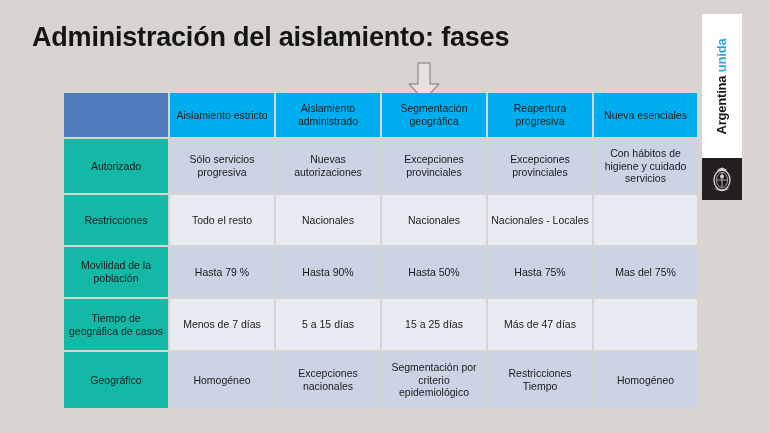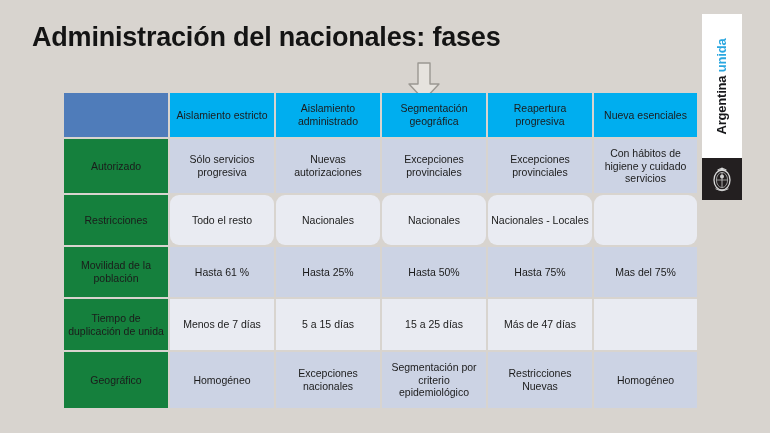--- a/index.html
+++ b/index.html
@@ -73,33 +73,33 @@
   .col-head {
     background: #00aeef;
     color: #ffffff;
     font-weight: bold;
     font-size: 10.5px;
     height: 36px;
   }
 
   
   .row-head {
-    background: #15803d;
+    background: #14b8a6;
     color: #ffffff;
     font-weight: bold;
     font-size: 10.5px;
   }
 
   
   .cell-a { background: #e9ebf2; }
   .cell-b { background: #ccd3e4; }
   .cell-hl { font-weight: bold; }
 
   tr.r1 td.body-cell { height: 46px; }
-  tr.r2 td.body-cell { height: 42px; border-radius: 9px; }
+  tr.r2 td.body-cell { height: 42px; }
   tr.r3 td.body-cell { height: 42px; }
   tr.r4 td.body-cell { height: 43px; }
   tr.r5 td.body-cell { height: 48px; }
 
   
   #brand-bar {
     position: absolute;
     right: 0;
     top: 0;
     width: 770px;
@@ -151,21 +151,21 @@
     display: flex;
     align-items: center;
     justify-content: center;
   }
 </style>
 </head>
 <body>
 
 <div id="slide">
 
-  <div id="slide-title">Administración del nacionales: fases</div>
+  <div id="slide-title">Administración del aislamiento: fases</div>
 
   <div id="down-arrow">
     <svg width="36" height="40" viewBox="0 0 36 40">
       <polygon points="12,1 24,1 24,22 33,22 18,38 3,22 12,22" fill="#e6e3de" stroke="#9b9892" stroke-width="1.4" stroke-linejoin="round"></polygon>
     </svg>
   </div>
 
   <table id="phase-table">
     <colgroup>
       <col style="width:104px">
@@ -197,40 +197,40 @@
       <tr class="r2">
         <td class="row-head">Restricciones</td>
         <td class="body-cell cell-a">Todo el resto</td>
         <td class="body-cell cell-a">Nacionales</td>
         <td class="body-cell cell-a cell-hl">Nacionales</td>
         <td class="body-cell cell-a">Nacionales - Locales</td>
         <td class="body-cell cell-a"></td>
       </tr>
       <tr class="r3">
         <td class="row-head">Movilidad de la población</td>
-        <td class="body-cell cell-b">Hasta 61 %</td>
-        <td class="body-cell cell-b">Hasta 25%</td>
+        <td class="body-cell cell-b">Hasta 79 %</td>
+        <td class="body-cell cell-b">Hasta 90%</td>
         <td class="body-cell cell-b cell-hl">Hasta 50%</td>
         <td class="body-cell cell-b">Hasta 75%</td>
         <td class="body-cell cell-b">Mas del 75%</td>
       </tr>
       <tr class="r4">
-        <td class="row-head">Tiempo de duplicación de unida</td>
+        <td class="row-head">Tiempo de geográfica de casos</td>
         <td class="body-cell cell-a">Menos de 7 días</td>
         <td class="body-cell cell-a">5 a 15 días</td>
         <td class="body-cell cell-a cell-hl">15 a 25 días</td>
         <td class="body-cell cell-a">Más de 47 días</td>
         <td class="body-cell cell-a"></td>
       </tr>
       <tr class="r5">
         <td class="row-head">Geográfico</td>
         <td class="body-cell cell-b">Homogéneo</td>
         <td class="body-cell cell-b">Excepciones nacionales</td>
         <td class="body-cell cell-b cell-hl">Segmentación por criterio epidemiológico</td>
-        <td class="body-cell cell-b">Restricciones Nuevas</td>
+        <td class="body-cell cell-b">Restricciones Tiempo</td>
         <td class="body-cell cell-b">Homogéneo</td>
       </tr>
     </tbody>
   </table>
 
   <div id="brand-bar">
     <div id="brand-white"></div>
     <div id="brand-text">
       <div class="vert">
         <span class="brand-arg">Argentina</span><span>&nbsp;</span><span class="brand-uni">unida</span>

